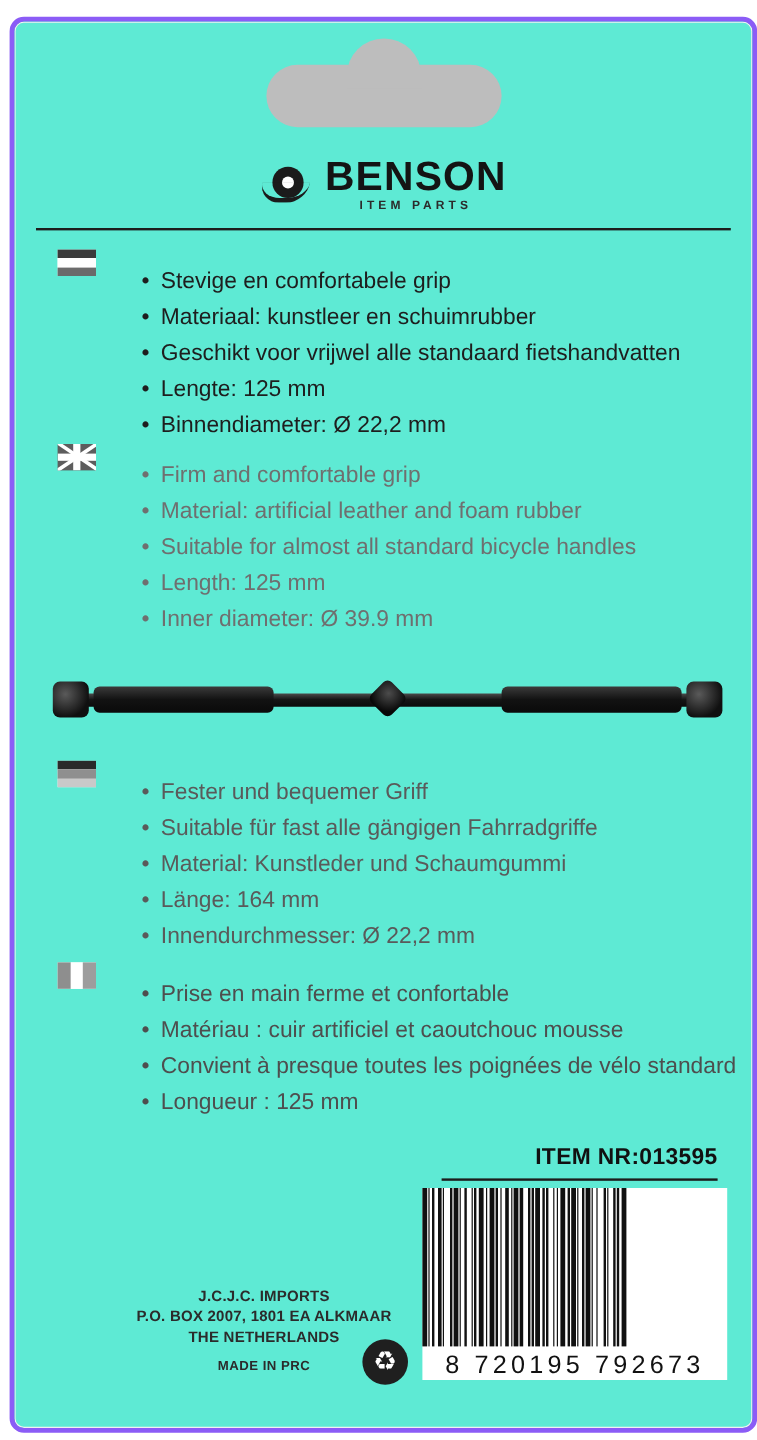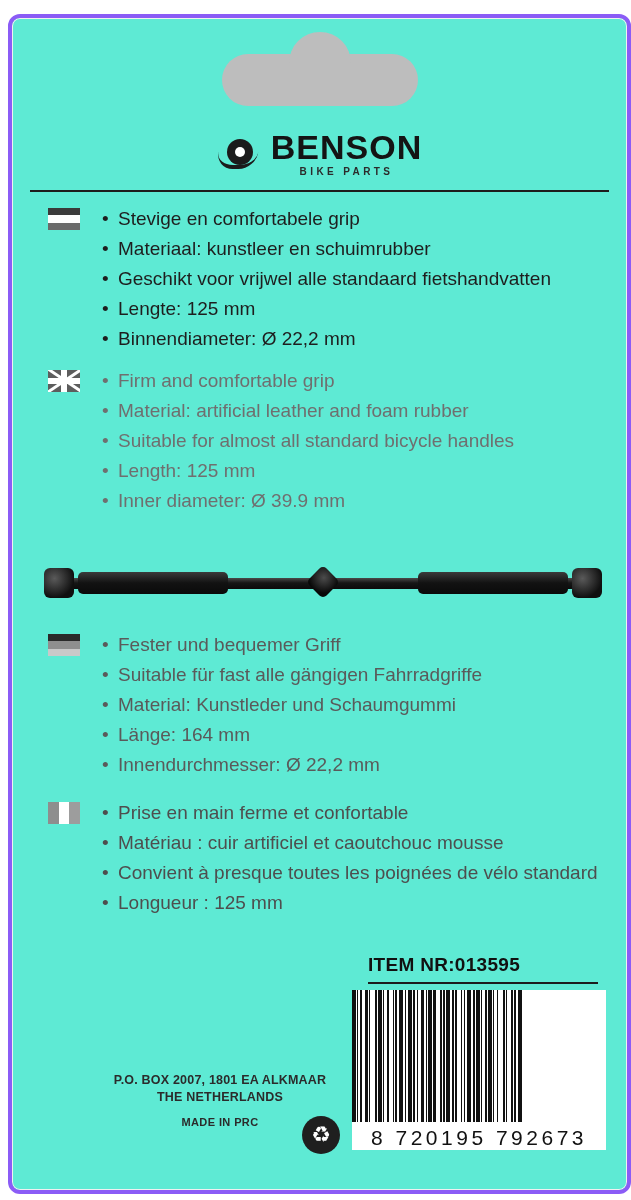--- a/index.html
+++ b/index.html
@@ -183,21 +183,21 @@
   
   .flag-fr { background: #ffffff; }
   .flag-fr .b1, .flag-fr .b2, .flag-fr .b3 {
     position: absolute; top: 0; width: 33.33%; height: 100%;
   }
   .flag-fr .b1 { left: 0; background: #8e8e8e; }
   .flag-fr .b2 { left: 33.33%; background: #ffffff; }
   .flag-fr .b3 { left: 66.66%; background: #9d9d9d; }
 
   .bullets {
-    margin: 0;
+    margin: 16px;
     padding: 0 0 0 70px;
     list-style: none;
   }
   .bullets li {
     position: relative;
     font-size: 19px;
     line-height: 30px;
     color: #1e1e1e;
     white-space: nowrap;
   }
@@ -263,21 +263,21 @@
     background: radial-gradient(circle at 40% 35%, #4c4c4c, #080808 72%);
     border-radius: 5px;
   }
 
   
   .item-line {
     position: absolute;
     left: 356px;
     top: 936px;
     width: 230px;
-    text-align: left;
+    text-align: right;
   }
   .item-nr {
     font-size: 19px;
     font-weight: bold;
     color: #111111;
     letter-spacing: 0.3px;
   }
   .item-underline {
     margin-top: 6px;
     height: 2px;
@@ -360,21 +360,21 @@
 
   <div class="hang-hole"></div>
 
   <div class="brand">
     <div class="brand-mark">
       <div class="cog"></div>
       <div class="swoosh"></div>
     </div>
     <div class="brand-text">
       <div class="brand-name">BENSON</div>
-      <div class="brand-sub">BIKE PARTS</div>
+      <div class="brand-sub">ITEM PARTS</div>
     </div>
   </div>
 
   <div class="rule"></div>
 
   <div class="lang-block nl">
     <div class="flag flag-nl">
       <span class="s1"></span>
         <span class="s2"></span>
         <span class="s3"></span>
@@ -527,20 +527,21 @@
         <i style="width: 1.2px; background: transparent;"></i>
         <i style="width: 1.2px;"></i>
         <i style="width: 2.4px; background: transparent;"></i>
         <i style="width: 3.6px;"></i>
         <i style="width: 1.2px; background: transparent;"></i>
       </div>
     <div class="digits">8 720195 792673</div>
   </div>
 
   <div class="importer">
+    <div>J.C.J.C. IMPORTS</div>
     <div>P.O. BOX 2007, 1801 EA ALKMAAR</div>
     <div>THE NETHERLANDS</div>
     <div class="made-in">MADE IN PRC</div>
   </div>
 
   <div class="recycle">♻</div>
 
 </div>
 
 </body></html>

